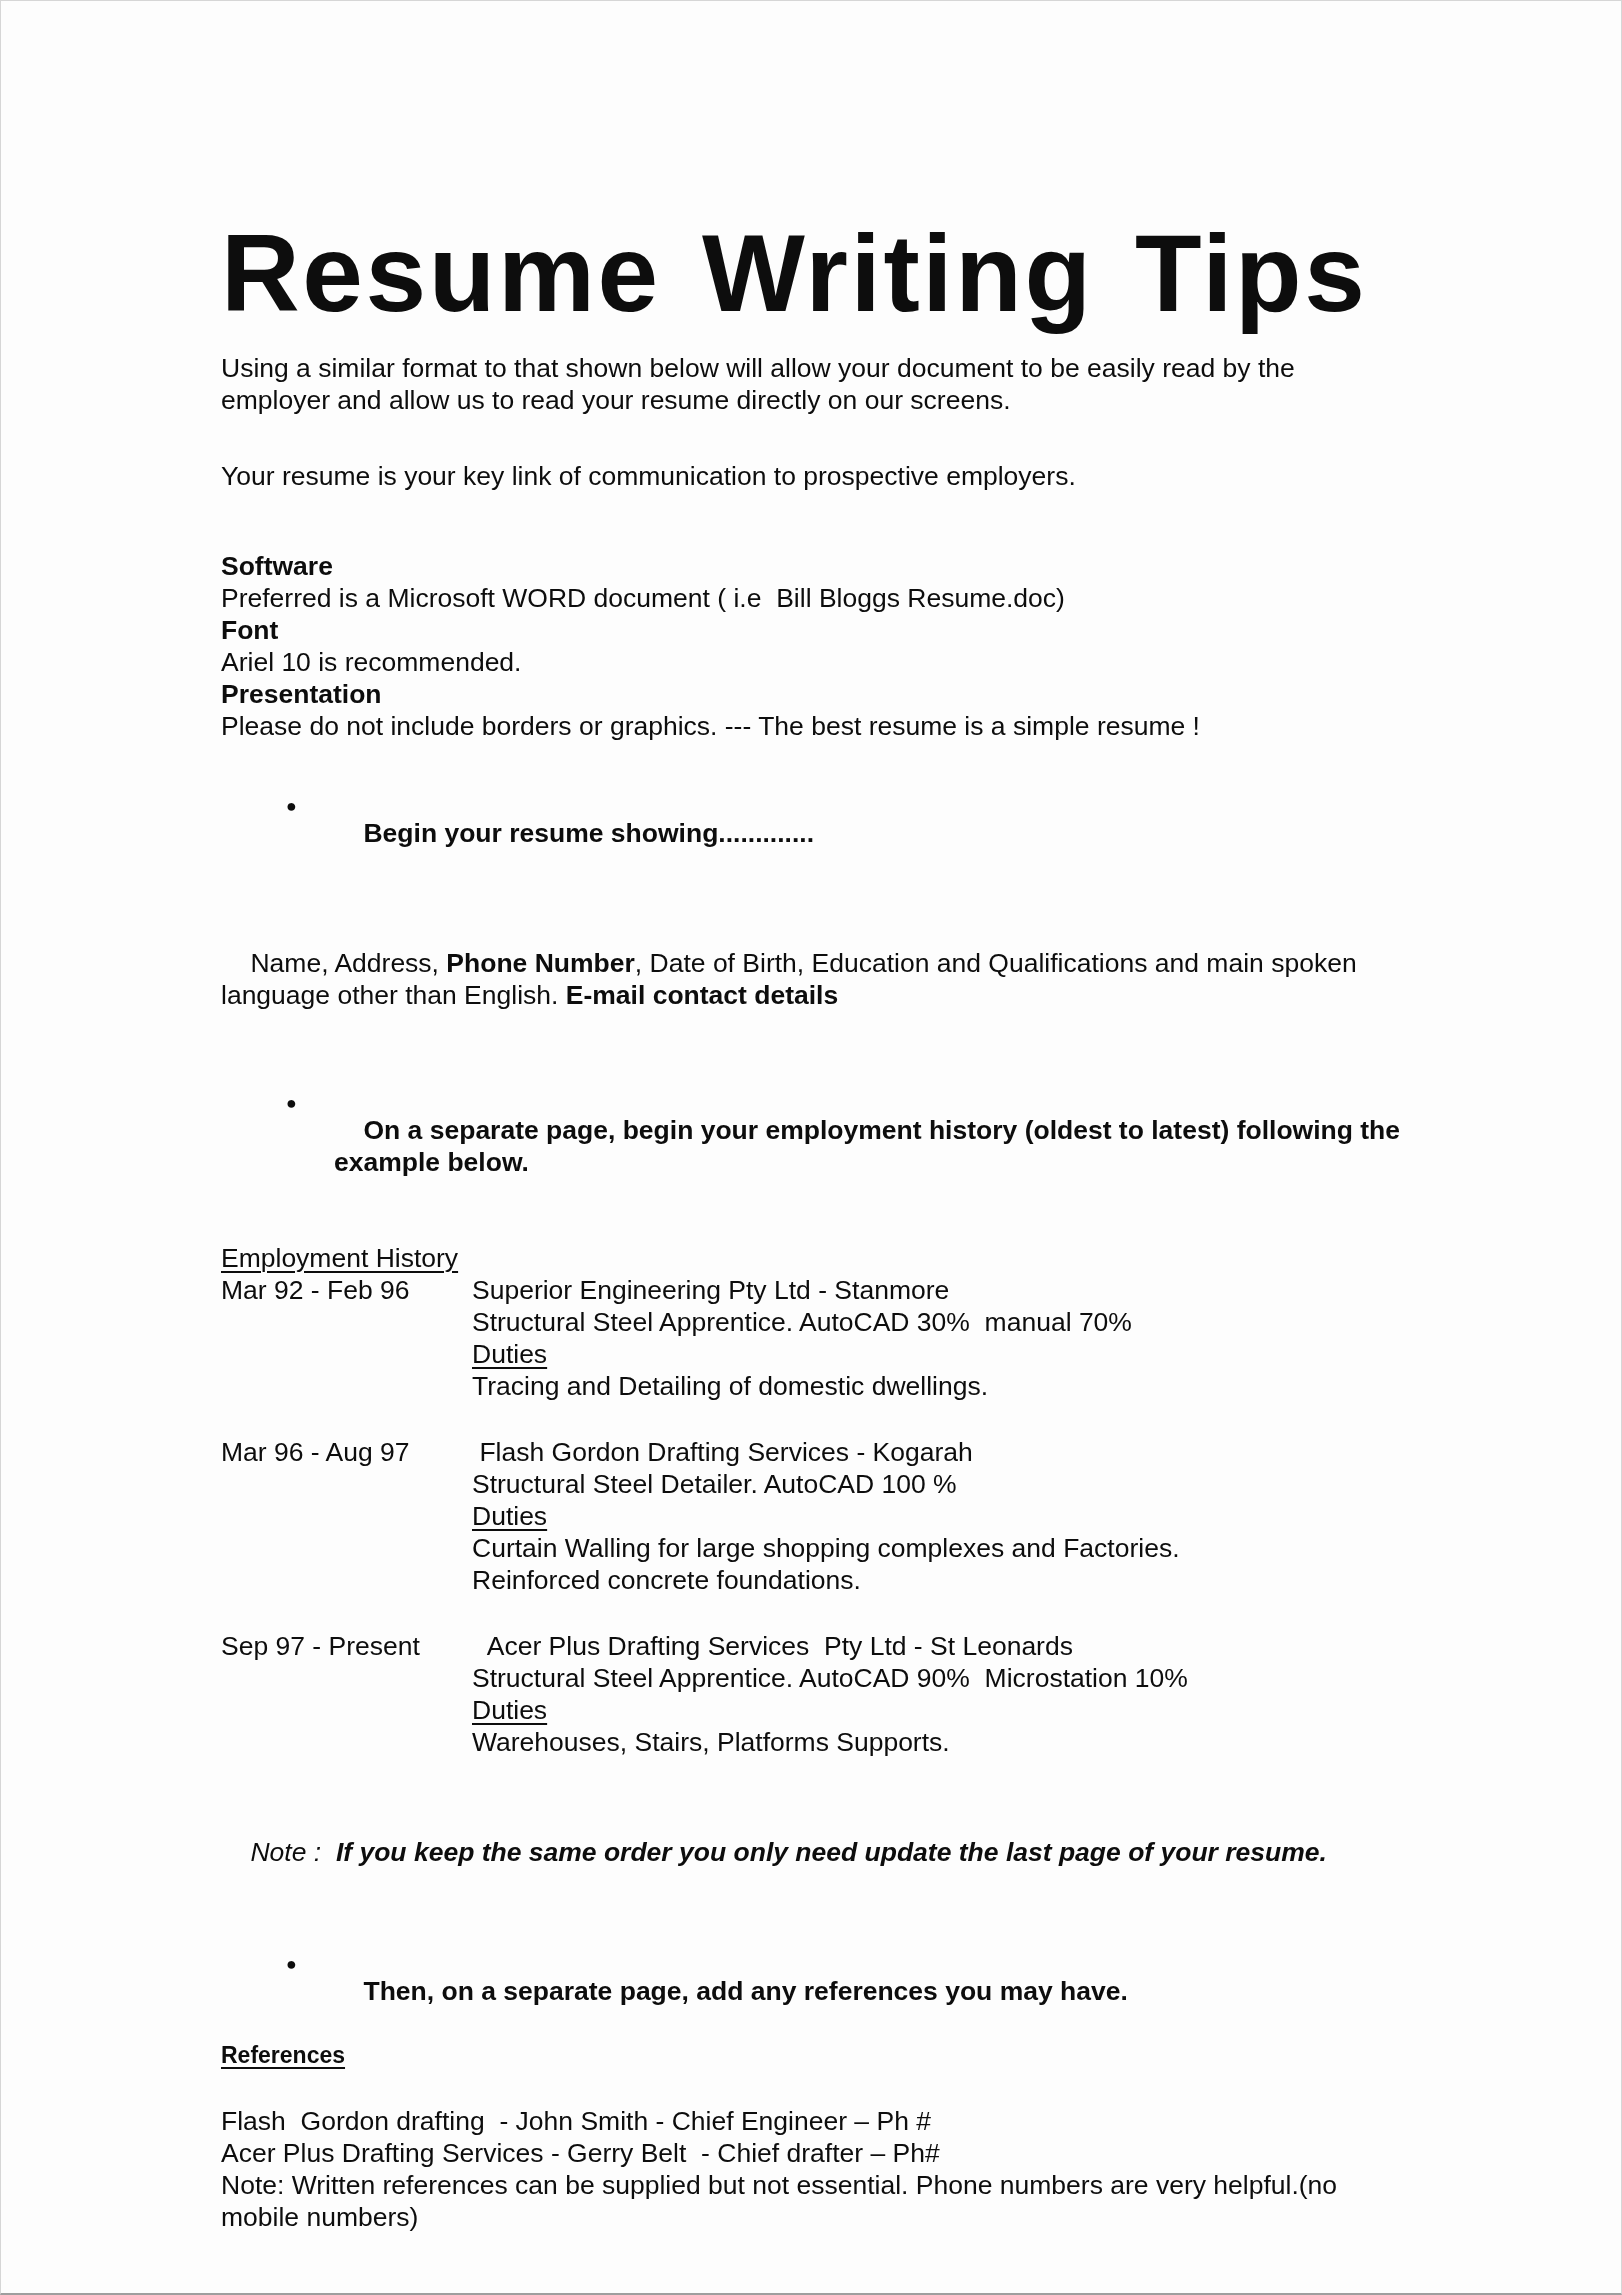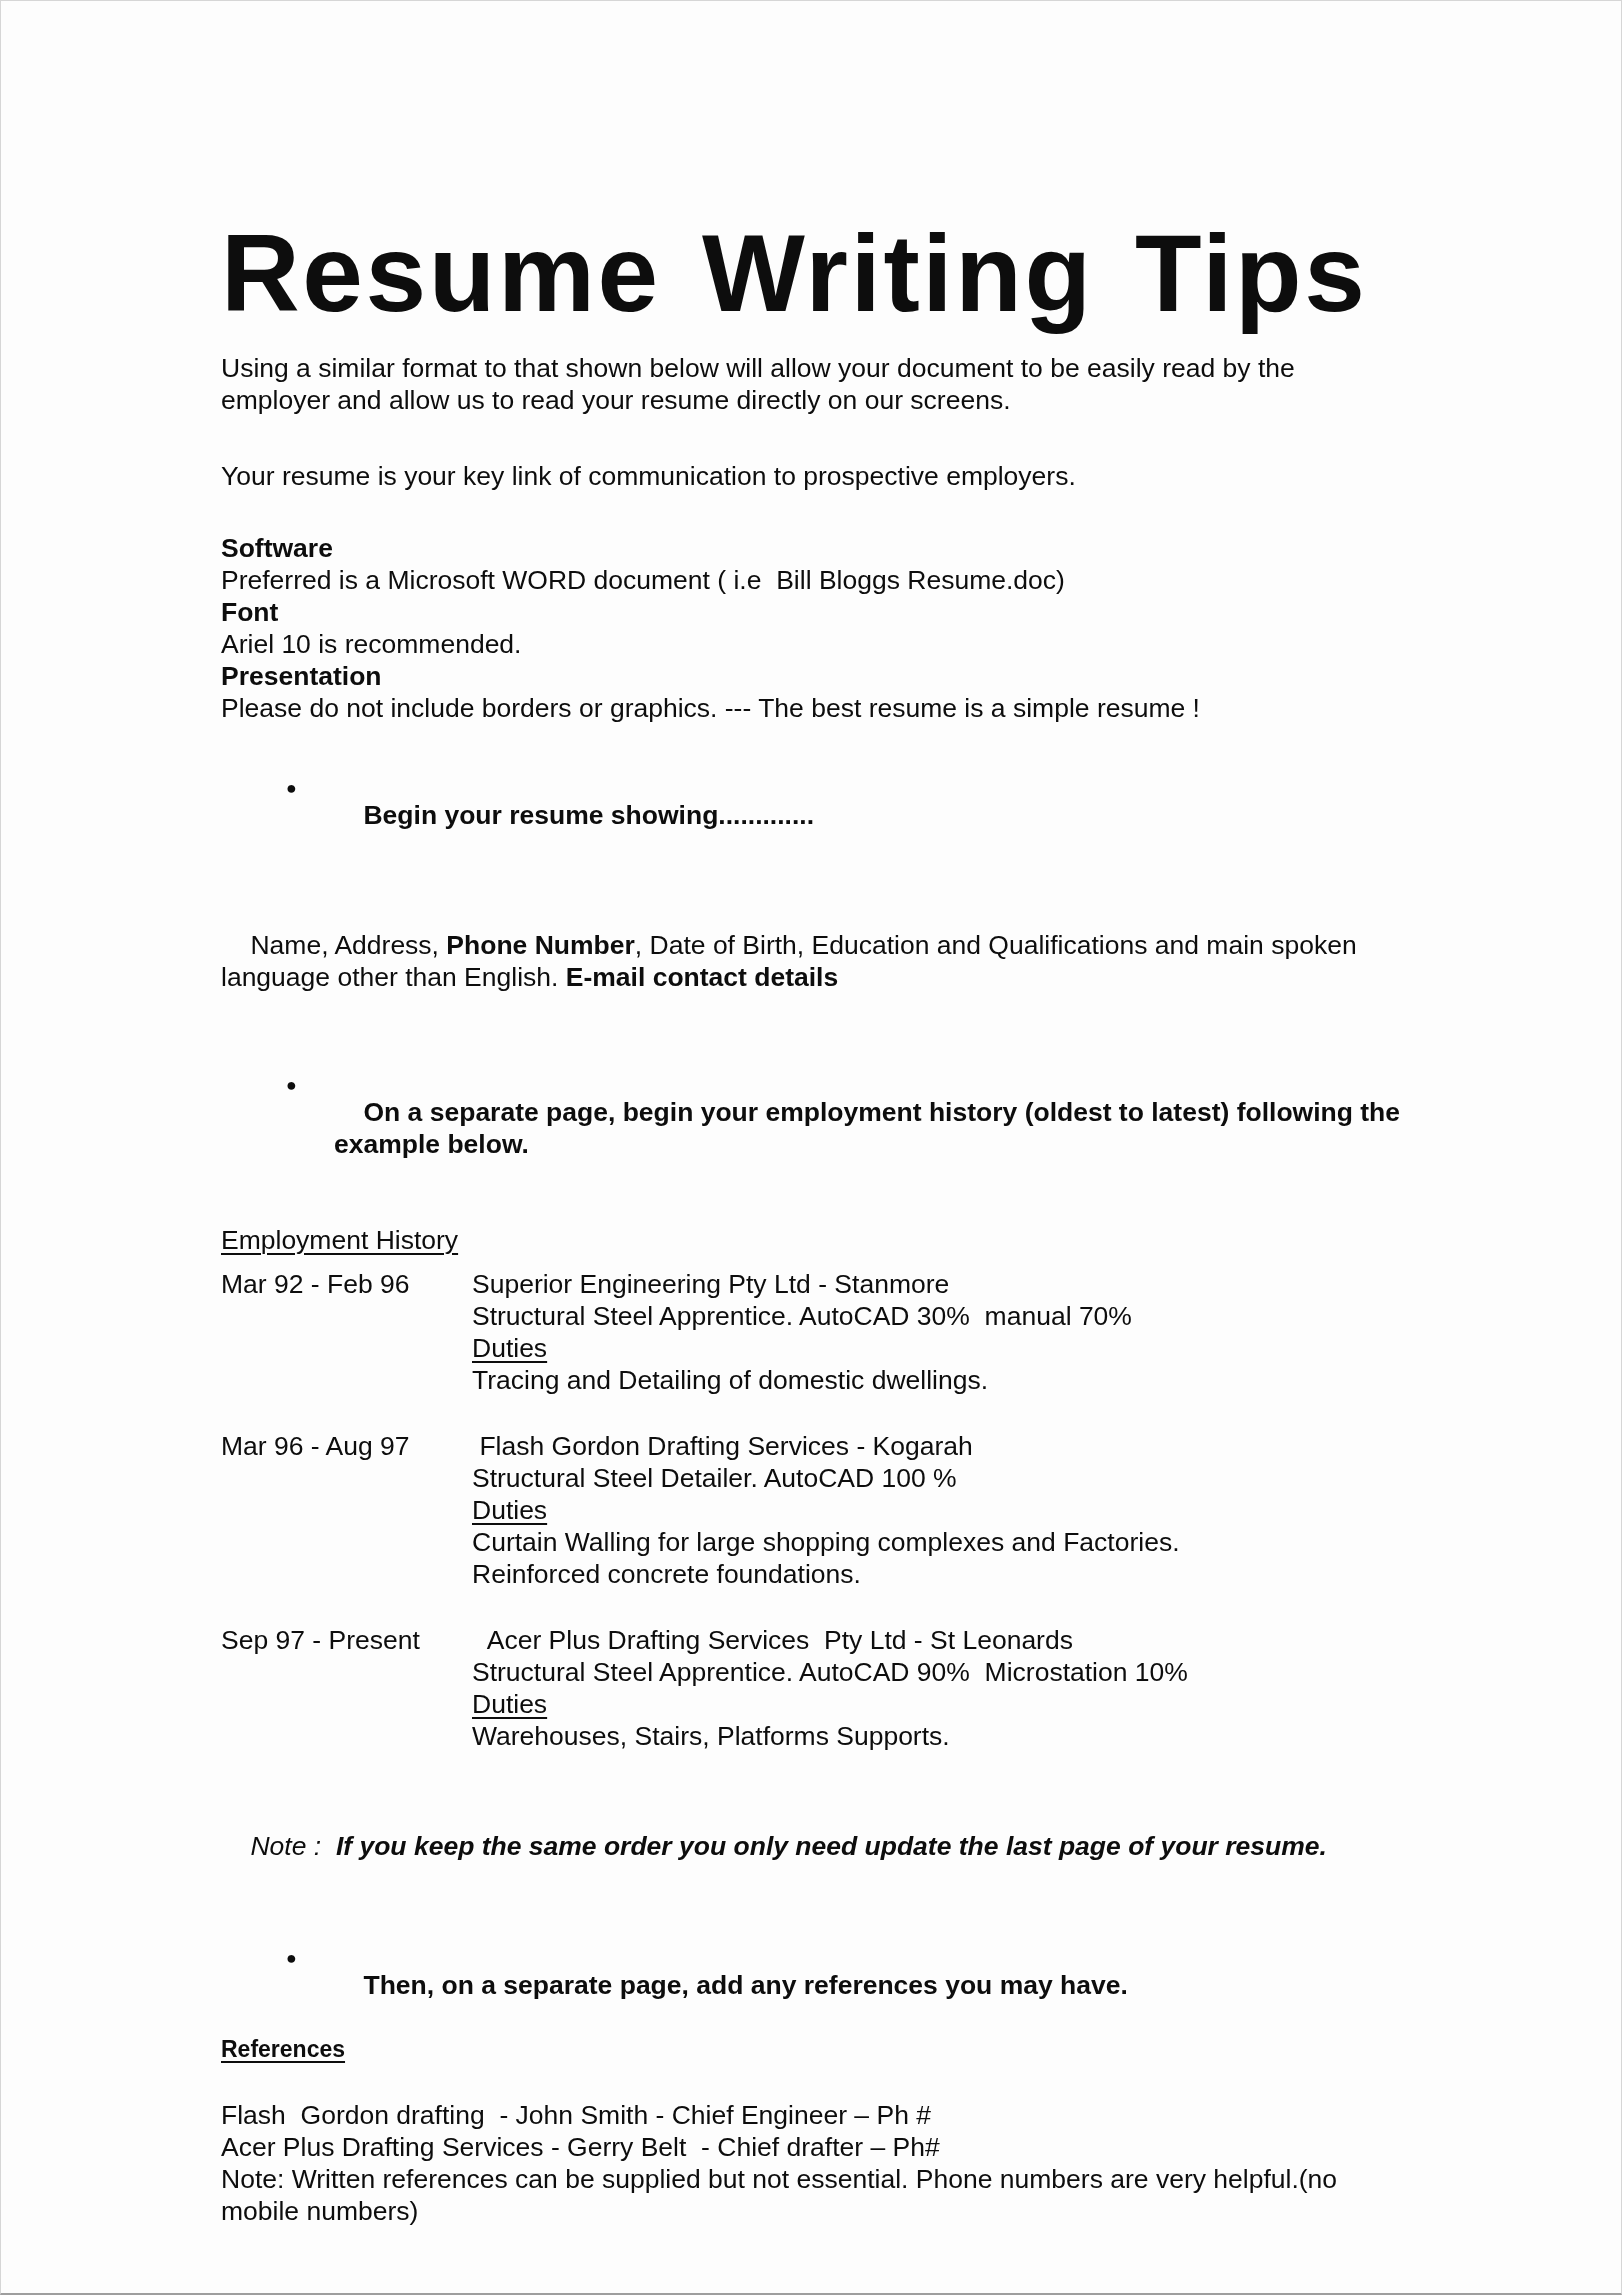--- a/index.html
+++ b/index.html
@@ -37,21 +37,21 @@
   }
   .b  { font-weight: 700; }
   .i  { font-style: italic; }
   .bi { font-weight: 700; font-style: italic; }
   .u  { text-decoration: underline; text-underline-offset: 4.3px; text-decoration-thickness: 1.7px; }
 
   .intro1 { margin-top: 44px; }
   .intro2 { margin-top: 19px; }
 
   .section { }
-  .section:first-of-type { margin-top: 40px; }
+  .section:first-of-type { margin-top: 58px; }
   .heading { font-size: 26.5px; line-height: 32px; font-weight: 700; }
 
   .bullet {
     position: relative;
     padding-left: 113px;
     font-size: 26.5px;
     line-height: 32px;
     font-weight: 700;
     white-space: pre-wrap;
   }
@@ -60,21 +60,21 @@
     left: 65px;
     top: 5.1px;
     font-size: 18px;
     font-weight: 400;
   }
   .bullet-begin      { margin-top: 43px; }
   .contact           { margin-top: 34px; }
   .bullet-separate   { margin-top: 39px; }
   .emp-heading       { margin-top: 32px; font-size: 26.5px; line-height: 32px; }
 
-  .job { display: flex; margin: 12px 0 34px 0; justify-content: center; }
+  .job { display: flex; margin: 0 0 34px 0; justify-content: center; }
   .job-dates {
     width: 251px;
     flex: 0 0 251px;
     font-size: 26.5px;
     line-height: 32px;
     white-space: pre-wrap;
   }
   .job-body { flex: 1 1 auto; }
 
   .note { margin-top: 46px; font-size: 26.5px; line-height: 32px; white-space: pre-wrap; }

